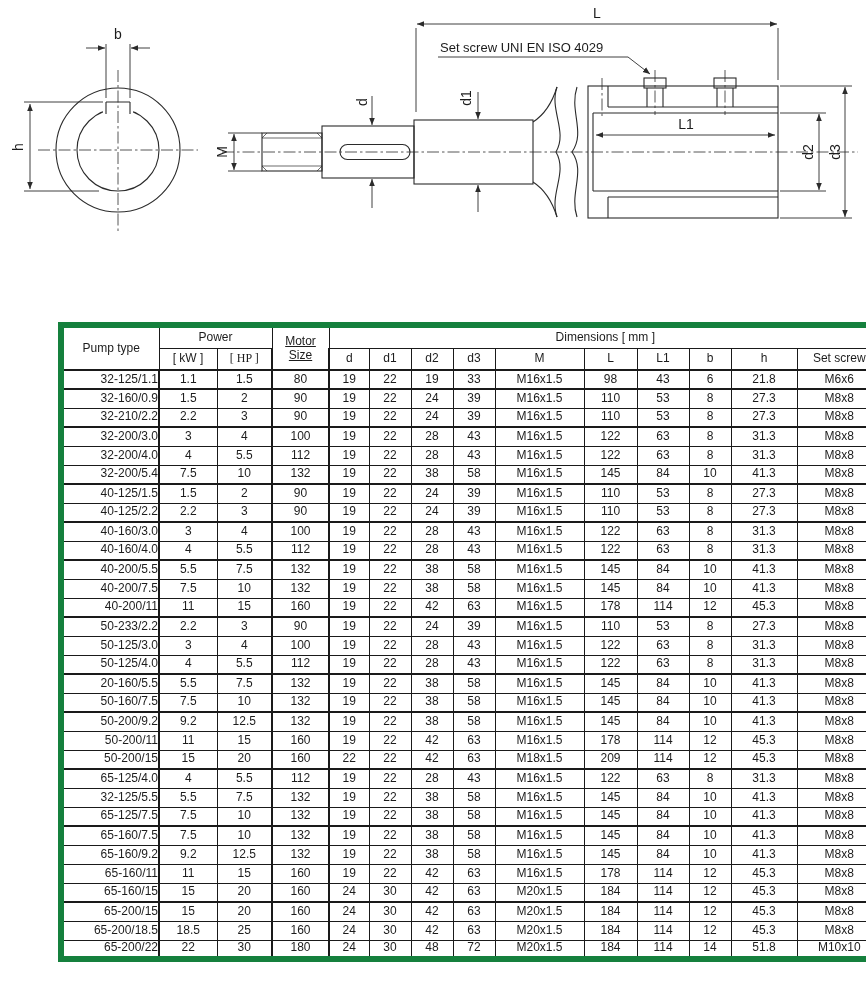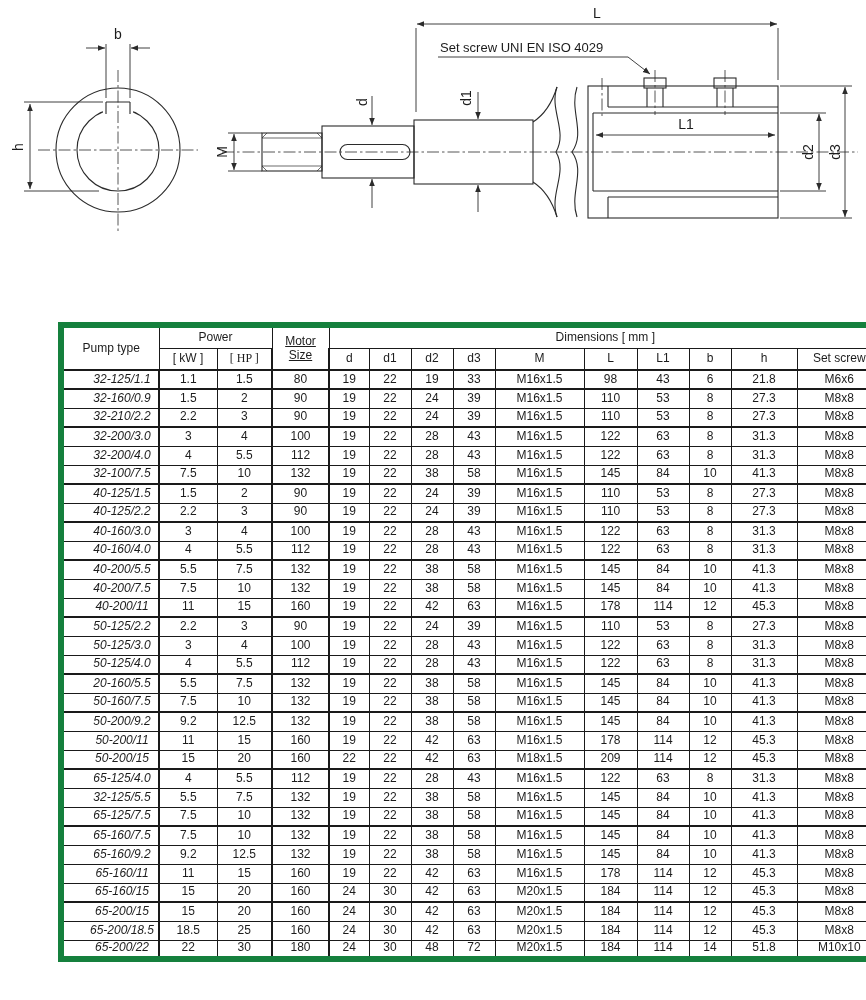--- a/index.html
+++ b/index.html
@@ -35,21 +35,21 @@
     line-height: 1.15;
   }
   .dims thead tr:first-child th { height: 23px; }
   .dims tr.subhead th { height: 22px; }
   .dims tbody td { height: 19px; }
   .th-pump  { border-right-width: 2px; }
   .th-power { border-right-width: 2px; }
   .th-motor { border-right-width: 2px; line-height: 1.12; text-decoration: underline; }
   tr.subhead th:nth-child(2) { border-right-width: 2px; font-family: Liberation Serif, serif; }
   tr.subhead th:nth-child(3) { border-left-width: 2px; }
-  .dims tbody td:first-child { text-align: center; padding-left: 22px; border-right-width: 2px; font-style: italic; }
+  .dims tbody td:first-child { text-align: right; padding-left: 22px; border-right-width: 2px; }
   .dims tbody td:nth-child(3), .dims tbody td:nth-child(4) { border-right-width: 2px; }
   .dims tbody tr:first-child td { border-top-width: 2px; }
   .dims tr.group-start td { border-top-width: 2px; }
 </style>
 </head>
 <body>
 
 <div class="drawing-wrap">
   <svg width="866" height="302" viewBox="0 0 866 302">
     <defs>
@@ -251,21 +251,21 @@
           <td>28</td>
           <td>43</td>
           <td>M16x1.5</td>
           <td>122</td>
           <td>63</td>
           <td>8</td>
           <td>31.3</td>
           <td>M8x8</td>
         </tr>
         <tr>
-          <td>32-100/7.5</td>
+          <td>32-200/5.4</td>
           <td>7.5</td>
           <td>10</td>
           <td>132</td>
           <td>19</td>
           <td>22</td>
           <td>38</td>
           <td>58</td>
           <td>M16x1.5</td>
           <td>145</td>
           <td>84</td>
@@ -379,21 +379,21 @@
           <td>42</td>
           <td>63</td>
           <td>M16x1.5</td>
           <td>178</td>
           <td>114</td>
           <td>12</td>
           <td>45.3</td>
           <td>M8x8</td>
         </tr>
         <tr class="group-start">
-          <td>50-125/2.2</td>
+          <td>50-233/2.2</td>
           <td>2.2</td>
           <td>3</td>
           <td>90</td>
           <td>19</td>
           <td>22</td>
           <td>24</td>
           <td>39</td>
           <td>M16x1.5</td>
           <td>110</td>
           <td>53</td>

